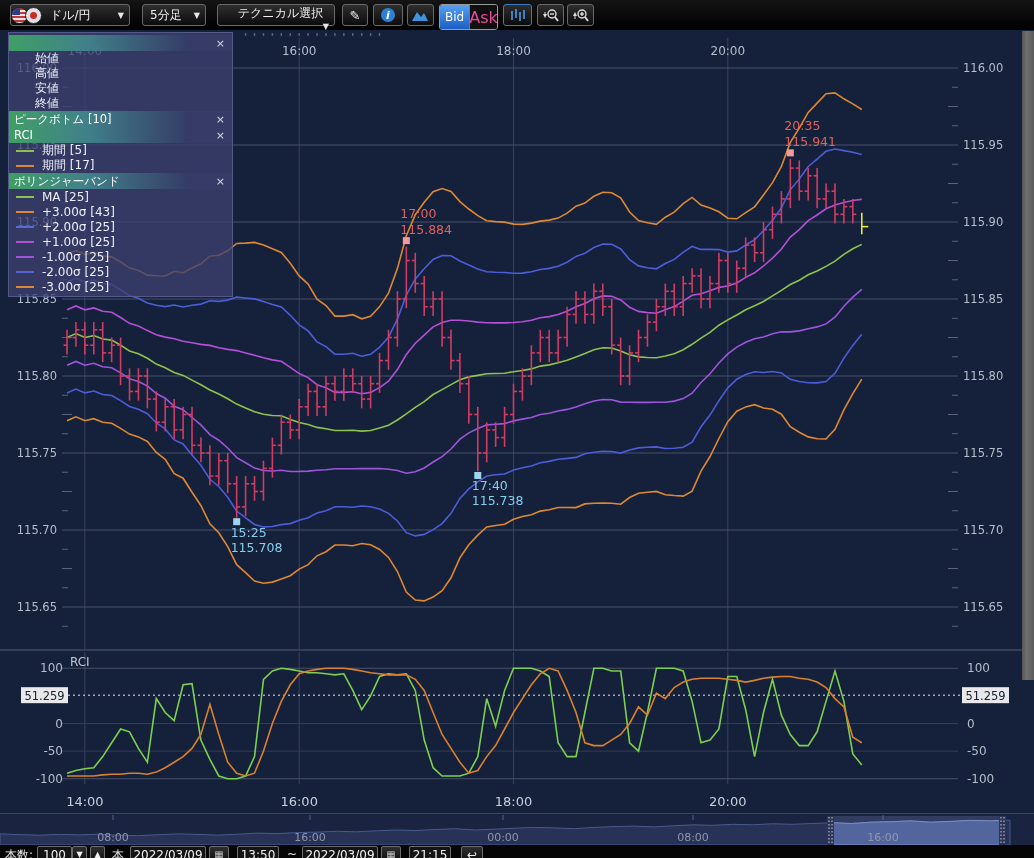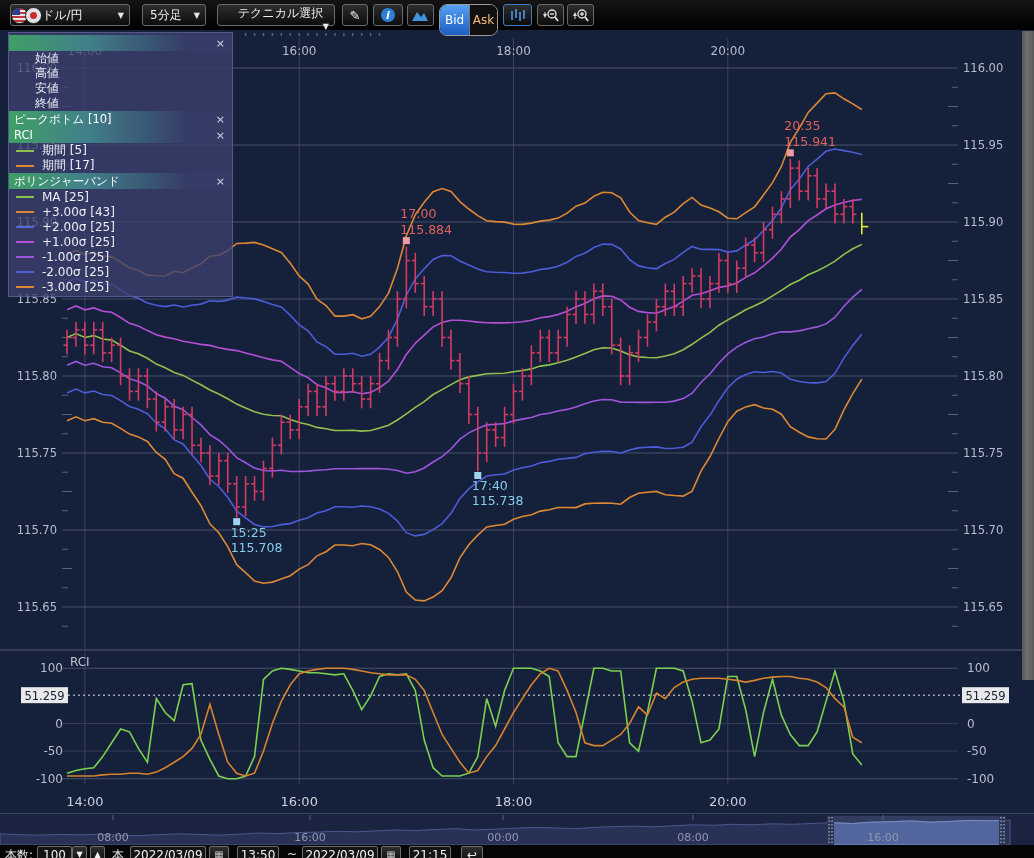--- a/index.html
+++ b/index.html
@@ -10,23 +10,23 @@
   .toolbar{position:absolute;left:0;top:0;width:1034px;height:30px;background:linear-gradient(#141414,#000);z-index:20;}
   .tb-box{position:absolute;top:4px;height:22px;box-sizing:border-box;background:linear-gradient(#2e2e2e,#0c0c0c);
           border:1px solid #6a6a6a;border-radius:3px;color:#f0f0f0;font-size:12px;display:flex;align-items:center;}
   .caret{font-size:8px;color:#e8e8e8;margin-left:auto;margin-right:5px;}
   .flag{width:15px;height:15px;border-radius:50%;overflow:hidden;position:relative;flex:0 0 auto;border:1px solid #222;}
   .flag-us{background:repeating-linear-gradient(180deg,#c03a3a 0 2px,#e8e8e8 2px 4px);}
   .flag-us::after{content:"";position:absolute;left:0;top:0;width:8px;height:7px;background:#2a3f8f;}
   .flag-jp{background:#dfe3e8;margin-left:-3px;}
   .flag-jp::after{content:"";position:absolute;left:4px;top:4px;width:7px;height:7px;border-radius:50%;background:#cc2b2b;}
   .icon-btn{justify-content:center;}
-  .bidask{position:absolute;top:4px;left:439px;height:32px;border:1px solid #9a9a9a;border-radius:8px;display:flex;overflow:hidden;box-sizing:border-box;}
+  .bidask{position:absolute;top:4px;left:439px;height:26px;border:1px solid #9a9a9a;border-radius:3px;display:flex;overflow:hidden;box-sizing:border-box;}
   .bid{width:29px;background:linear-gradient(#57a0f2,#1a5fc4);color:#fff;font-size:12px;display:flex;align-items:center;justify-content:center;}
-  .ask{width:27px;background:#101010;color:#fdba74;font-size:12px;display:flex;align-items:center;justify-content:center;border-left:1px solid #777;}
+  .ask{width:27px;background:#101010;color:#ec4899;font-size:16px;display:flex;align-items:center;justify-content:center;border-left:1px solid #777;}
   
   .legend{position:absolute;left:8px;top:32px;width:225px;background:rgba(60,64,112,0.78);
           border:1px solid rgba(140,148,200,0.35);z-index:10;padding:2px 0;box-sizing:border-box;}
   .lg-header{height:16px;display:flex;align-items:center;color:#fff;font-size:11.5px;padding-left:5px;
              background:linear-gradient(90deg,#3f9f66 0%,#41808a 35%,rgba(70,80,130,0.12) 80%);}
   .lg-header .x{margin-left:auto;margin-right:7px;color:#d6dae6;font-size:11px;line-height:11px;cursor:default;}
   .lg-item{height:15px;display:flex;align-items:center;color:#eceef8;font-size:12px;}
   .lg-swatch{width:18px;height:2px;margin-left:7px;margin-right:8px;flex:0 0 auto;}
   .lg-pad{width:26px;flex:0 0 auto;}
   
@@ -754,21 +754,21 @@
       <div class="lg-item">
         <span class="lg-swatch" style="background: rgb(221, 136, 51);"></span>
         <span>-3.00σ [25]</span>
       </div>
     </div>
 
   <div class="toolbar">
     <div class="tb-box" style="left:10px;width:120px;">
       <span class="flag flag-us"></span>
       <span class="flag flag-jp"></span>
-      <span style="">ドル/円</span>
+      <span style="margin-left:8px;">ドル/円</span>
       <span class="caret">▼</span>
     </div>
     <div class="tb-box" style="left:142px;width:64px;">
       <span style="margin-left:7px;">5分足</span>
       <span class="caret">▼</span>
     </div>
     <div class="tb-box" style="left:217px;width:118px;flex-direction:column;">
       <span style="margin-left:9px;">テクニカル選択</span>
       <span class="caret">▼</span>
     </div>

